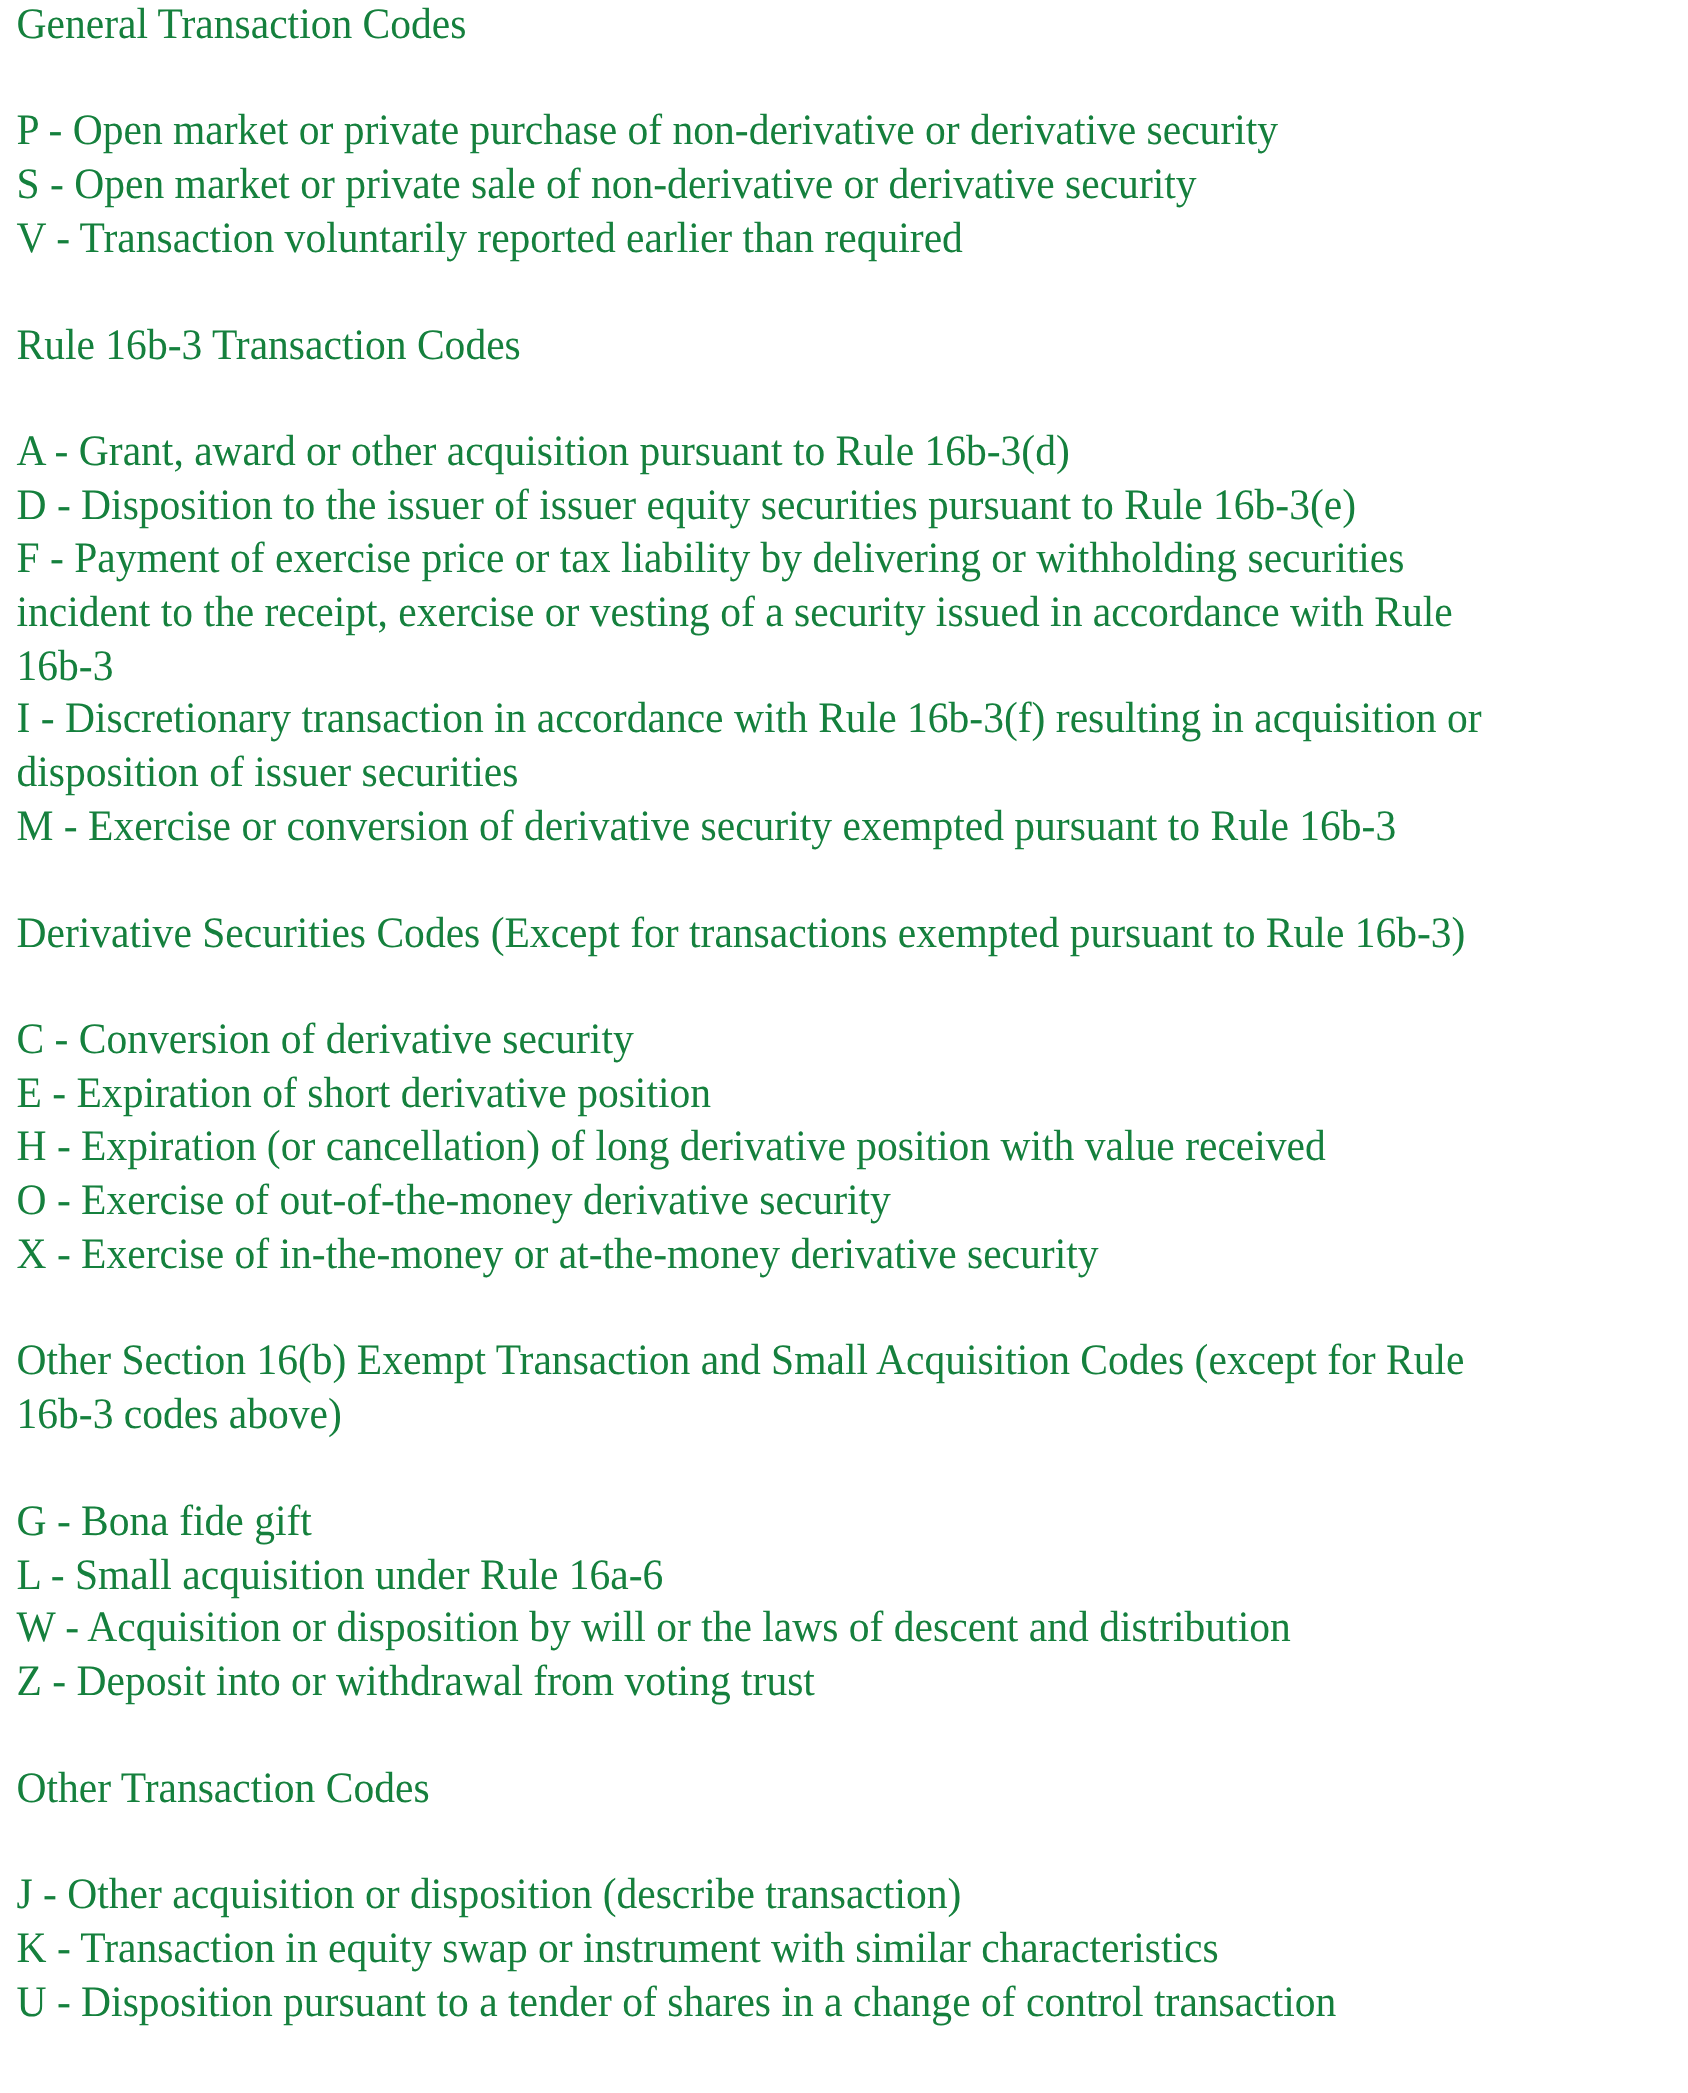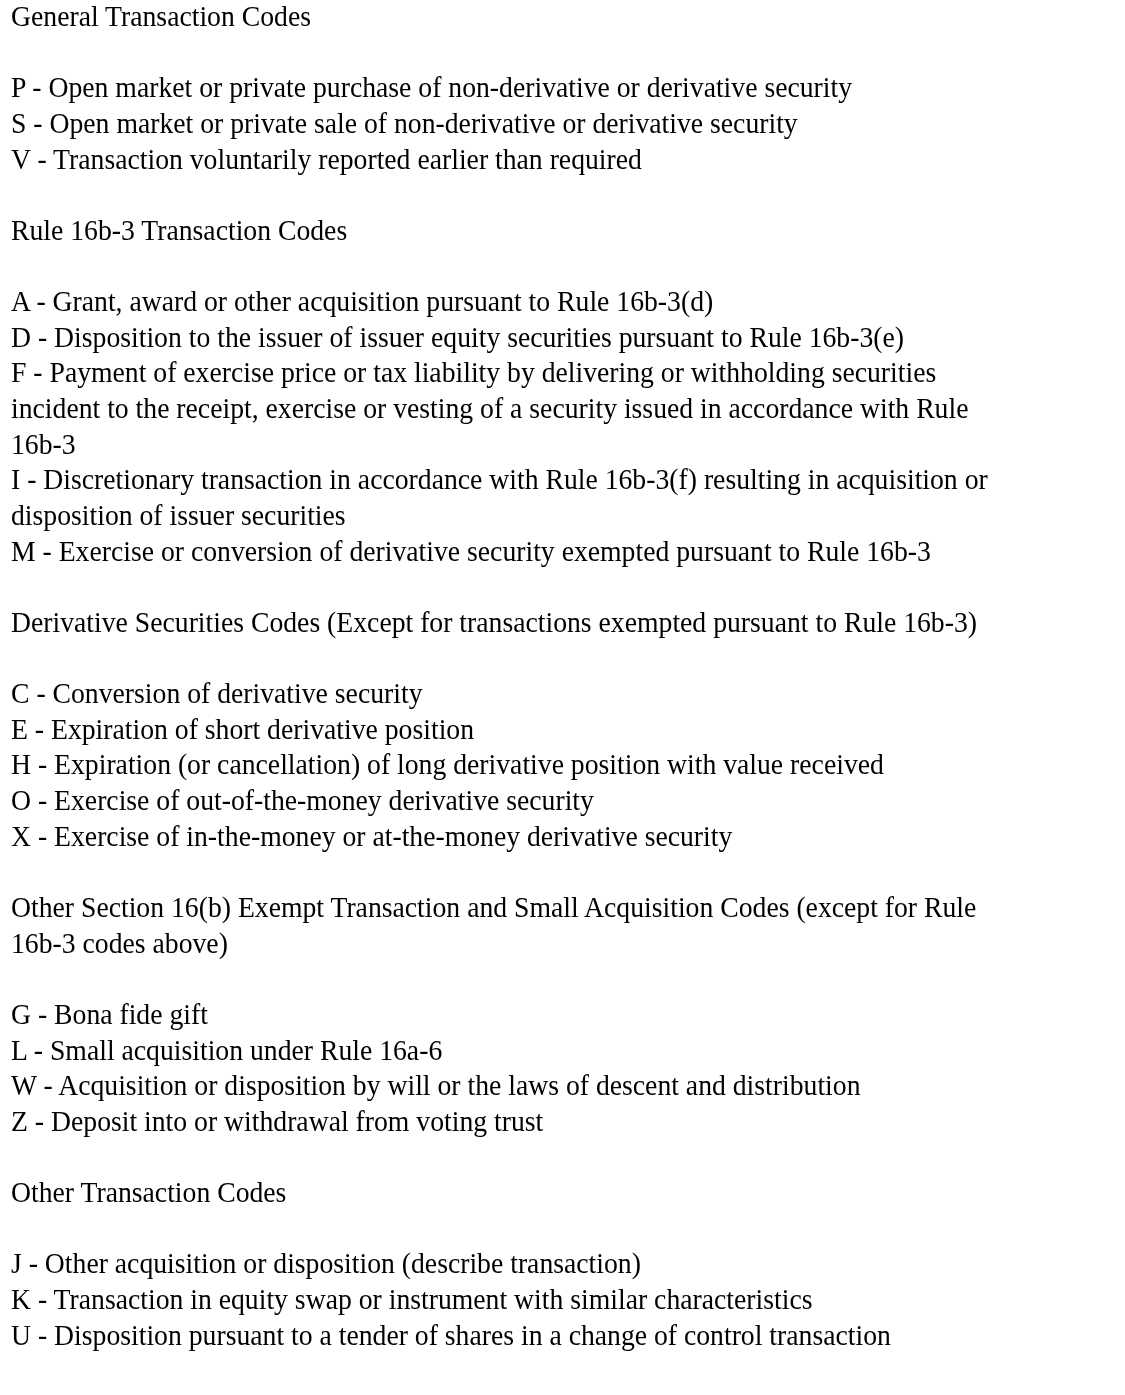--- a/index.html
+++ b/index.html
@@ -1,20 +1,20 @@
 <!DOCTYPE html>
 <html><head>
 <meta charset="utf-8">
 <style>
   html, body { margin: 0; padding: 0; background: #ffffff; }
   body { width: 1125px; height: 1395px; overflow: hidden; position: relative; }
   .doc {
     position: absolute; left: 11px; top: -1px;
     font-family: "Liberation Serif", "DejaVu Serif", serif;
-    font-size: 29px; color: #000000;
+    font-size: 29px; color: #15803d;
   }
   .line {
     height: 35.65px; line-height: 35.65px; white-space: nowrap;
     transform-origin: left center; transform: scaleX(0.955);
   }
   .section { margin: 0; }
 </style>
 </head>
 <body>
 

